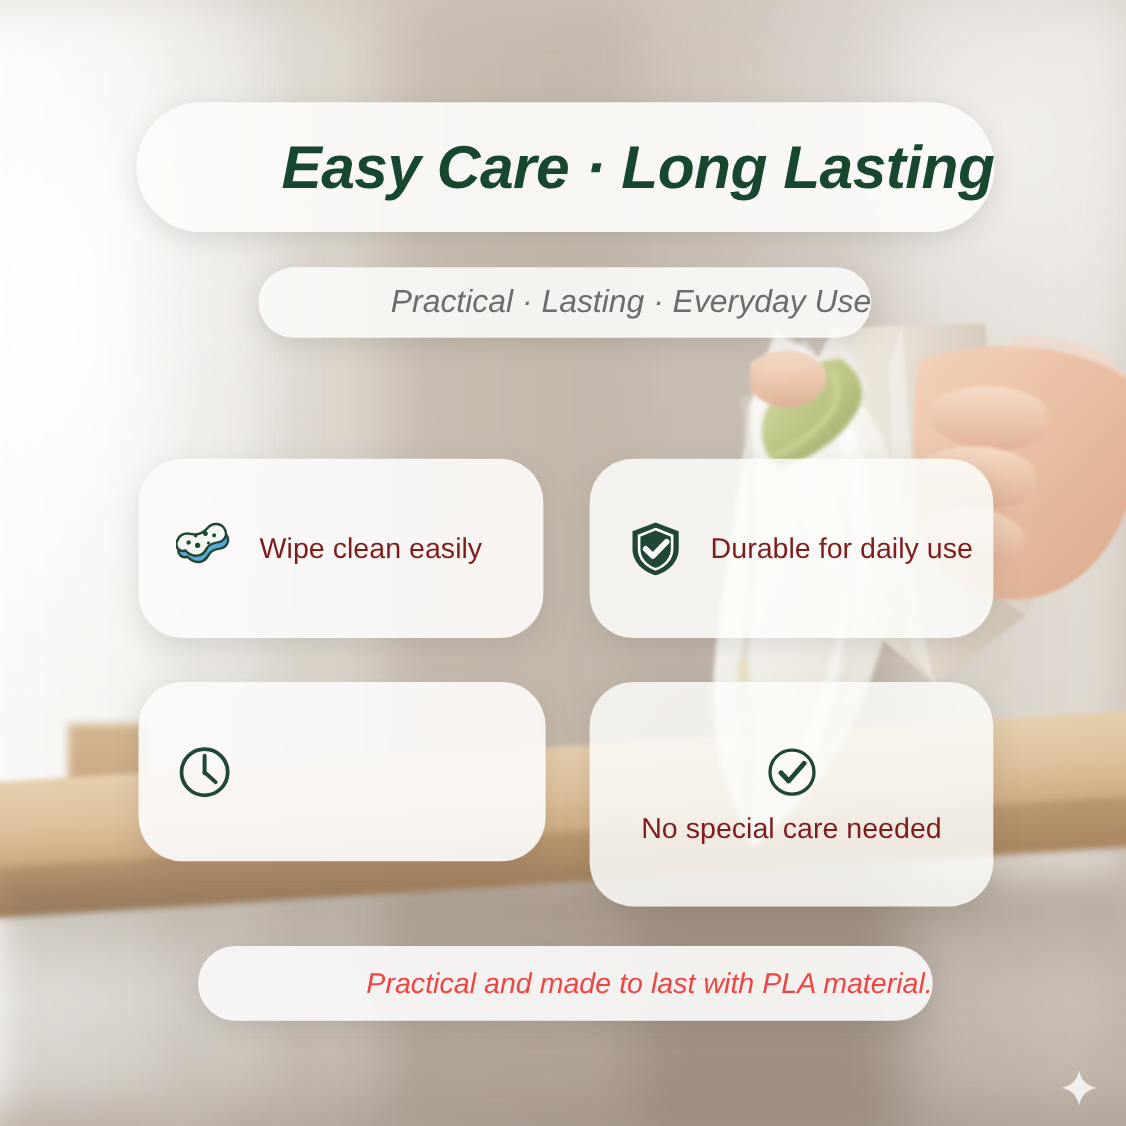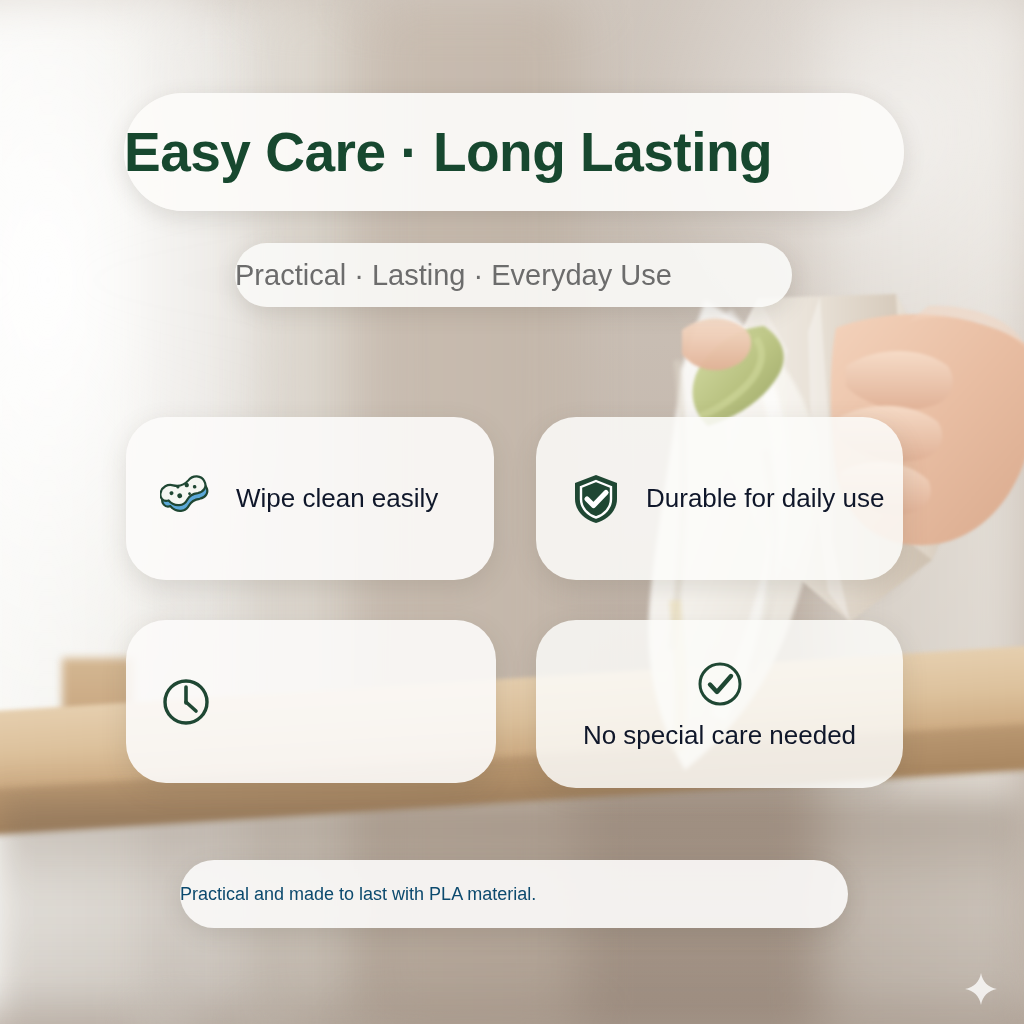--- a/index.html
+++ b/index.html
@@ -79,21 +79,21 @@
   
   .drape{ position:absolute; left:615px; top:300px; width:340px; height:480px; filter:blur(2px); }
   .drape svg{ width:100%; height:100%; display:block; }
 
   
   .pill{
     position:absolute;
     background:rgba(252,251,249,.93);
     border-radius:999px;
     box-shadow:0 6px 22px rgba(90,78,66,.16);
-    display:flex; align-items:center; justify-content:flex-start;
+    display:flex; align-items:center; justify-content:flex-end;font-style:italic;
   }
   .card{
     position:absolute;
     background:rgba(252,251,249,.90);
     border-radius:40px;
     box-shadow:0 8px 26px rgba(90,78,66,.15);
   }
 
   
   #title-pill{ left:124px; top:93px; width:780px; height:118px; }
@@ -105,39 +105,39 @@
   
   #subtitle-pill{ left:235px; top:243px; width:557px; height:64px;
     background:rgba(250,249,247,.90); }
   #subtitle-text{ font-size:29px; color:#6C6C6C; white-space:nowrap; }
 
   
   #card-1{ left:126px; top:417px; width:368px; height:163px; }
   #card-2{ left:536px; top:417px; width:367px; height:163px;
            background:rgba(252,251,249,.86); }
   #card-3{ left:126px; top:620px; width:370px; height:163px; }
-  #card-4{ left:536px; top:620px; width:367px; height:168px;
+  #card-4{ left:536px; top:620px; width:367px; height:204px;
            background:rgba(252,251,249,.84);text-align:right; }
 
   .card-inner{
     width:100%; height:100%;
     display:flex; align-items:center; gap:24px;
     padding:0 34px;
   }
   .card-inner.stacked{
     flex-direction:column; justify-content:center; gap:10px; padding:18px 24px;
   }
   .feat-icon{ flex:0 0 auto; width:52px; height:52px; display:block; }
   .feat-icon svg{ width:100%; height:100%; display:block; }
-  .feat-label{ font-size:26px; color:#0f172a; white-space:nowrap; }
+  .feat-label{ font-size:26px; color:#7f1d1d; white-space:nowrap; }
 
   
   #caption-pill{ left:180px; top:860px; width:668px; height:68px;
     background:rgba(250,249,247,.92); }
-  #caption-text{ font-size:18px; color:#0c4a6e; white-space:nowrap; }
+  #caption-text{ font-size:26px; color:#ef4444; white-space:nowrap; }
 
   
   #sparkle{ position:absolute; left:964px; top:972px; width:34px; height:34px; opacity:.85; }
   #sparkle svg{ width:100%; height:100%; display:block; }
 </style>
 </head>
 <body>
 
 <div class="photo">
   <div class="bg-base"></div>

